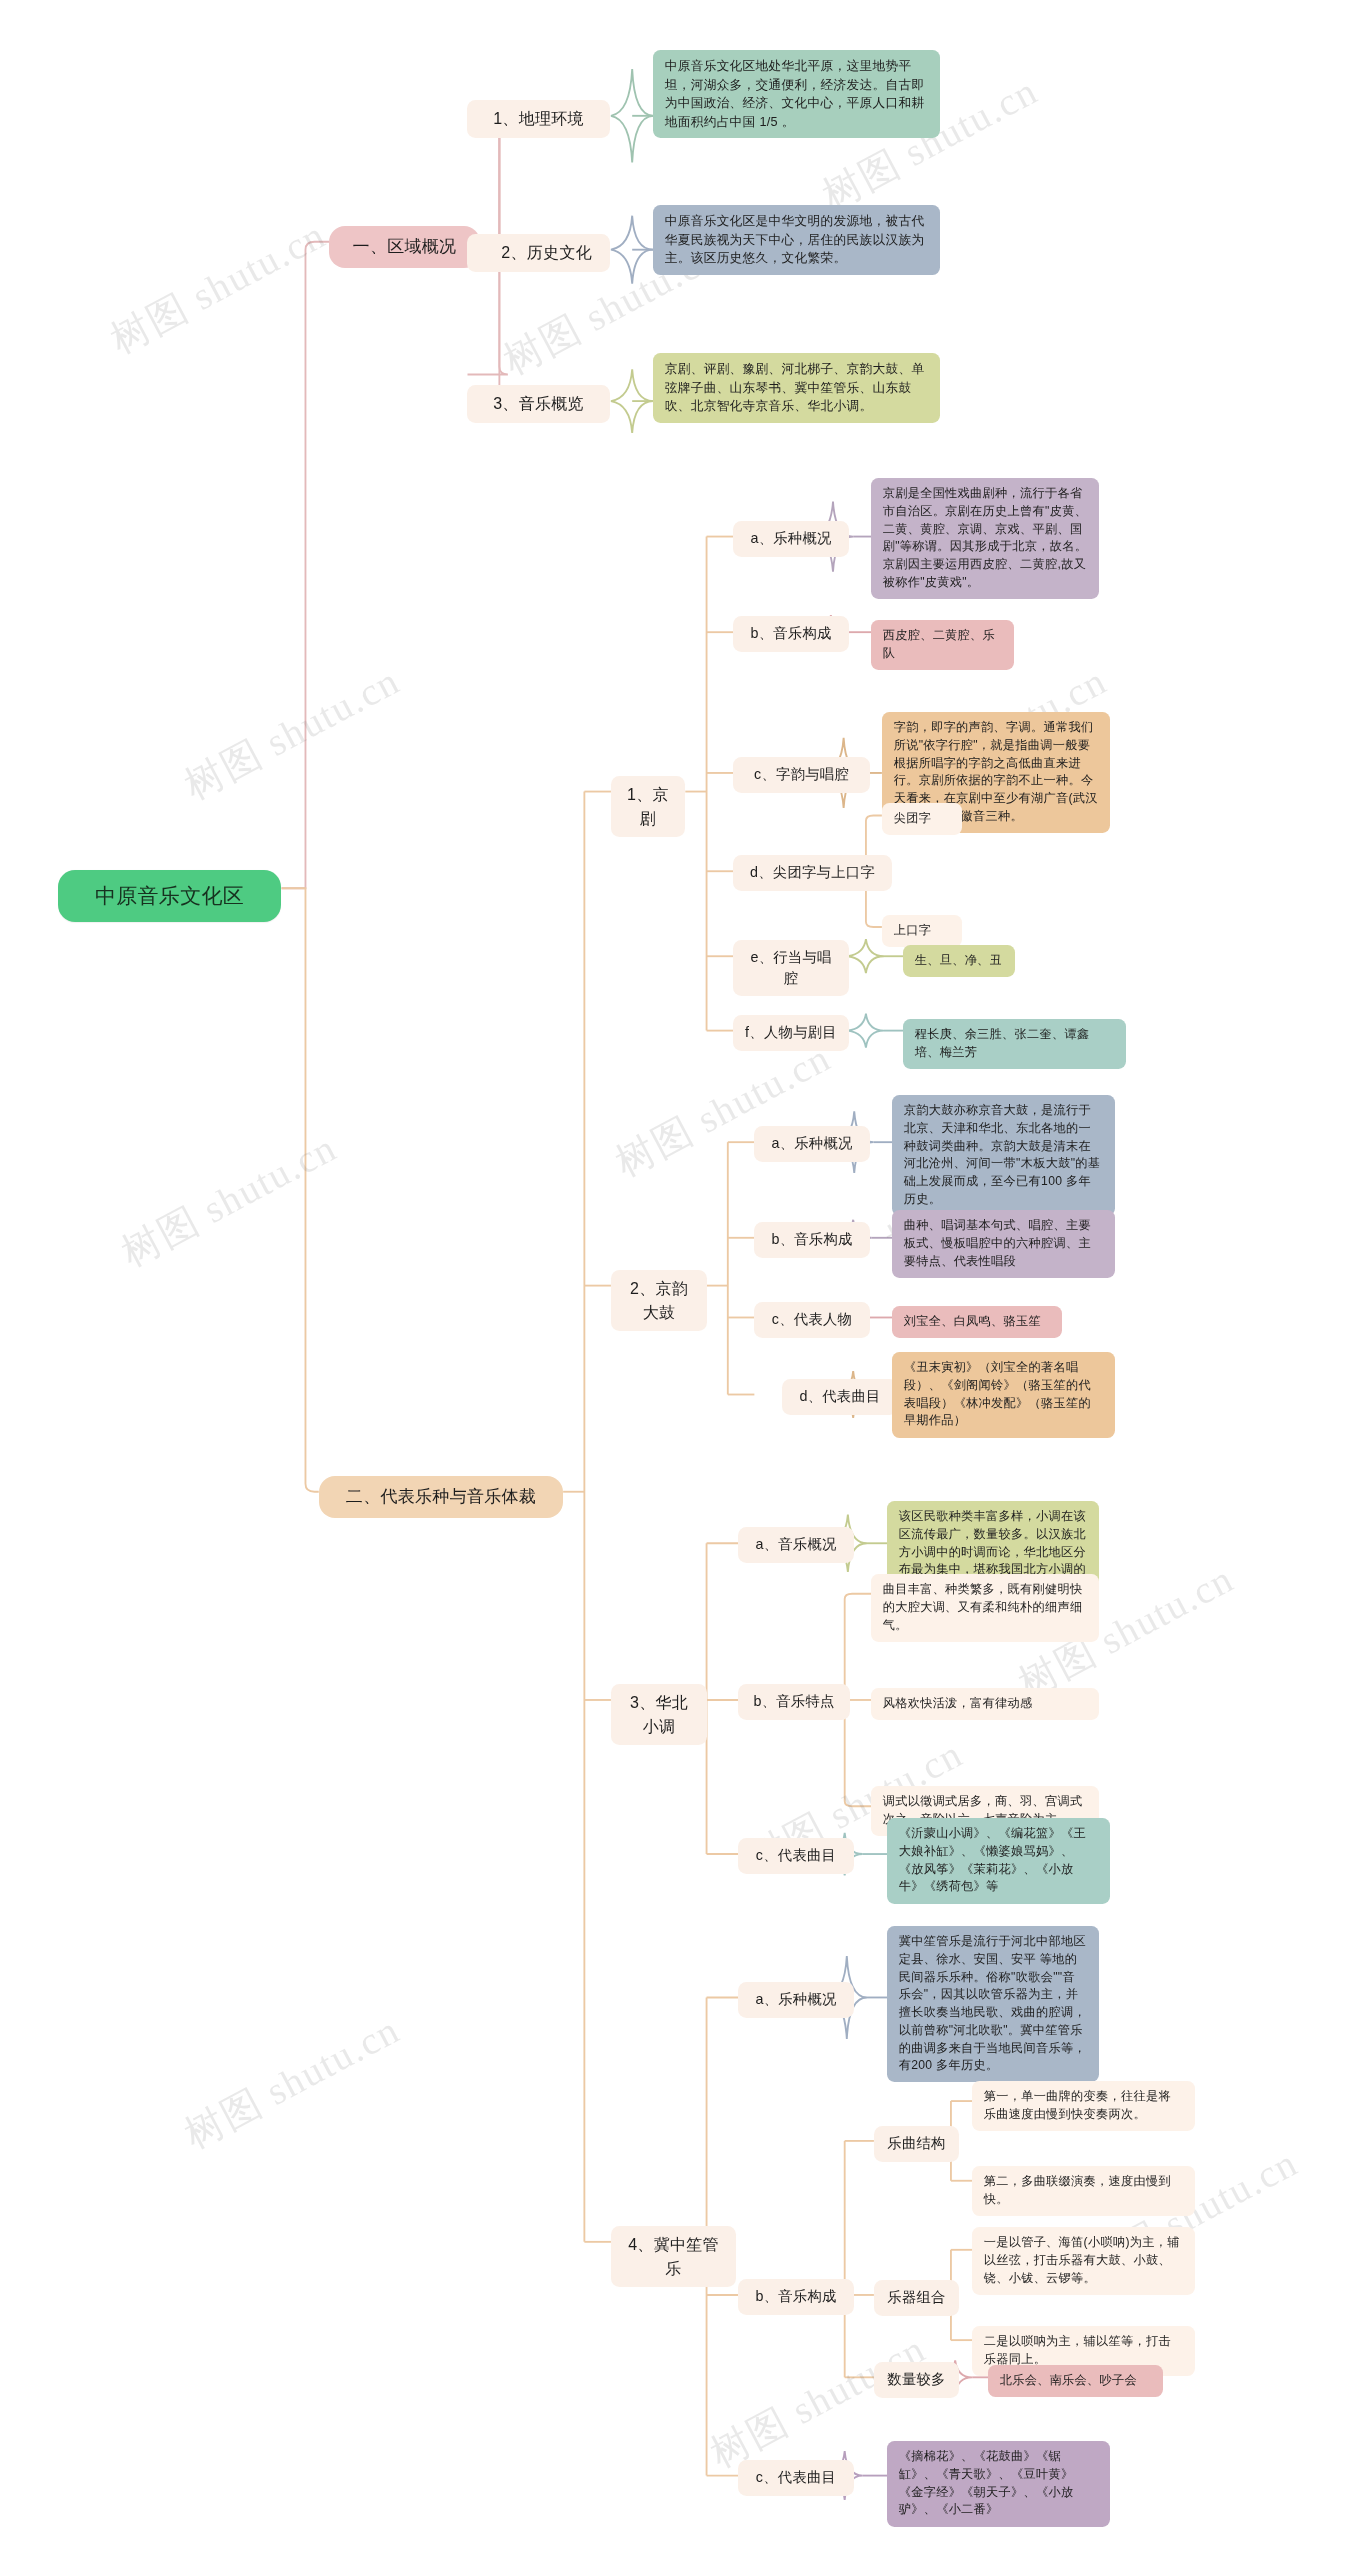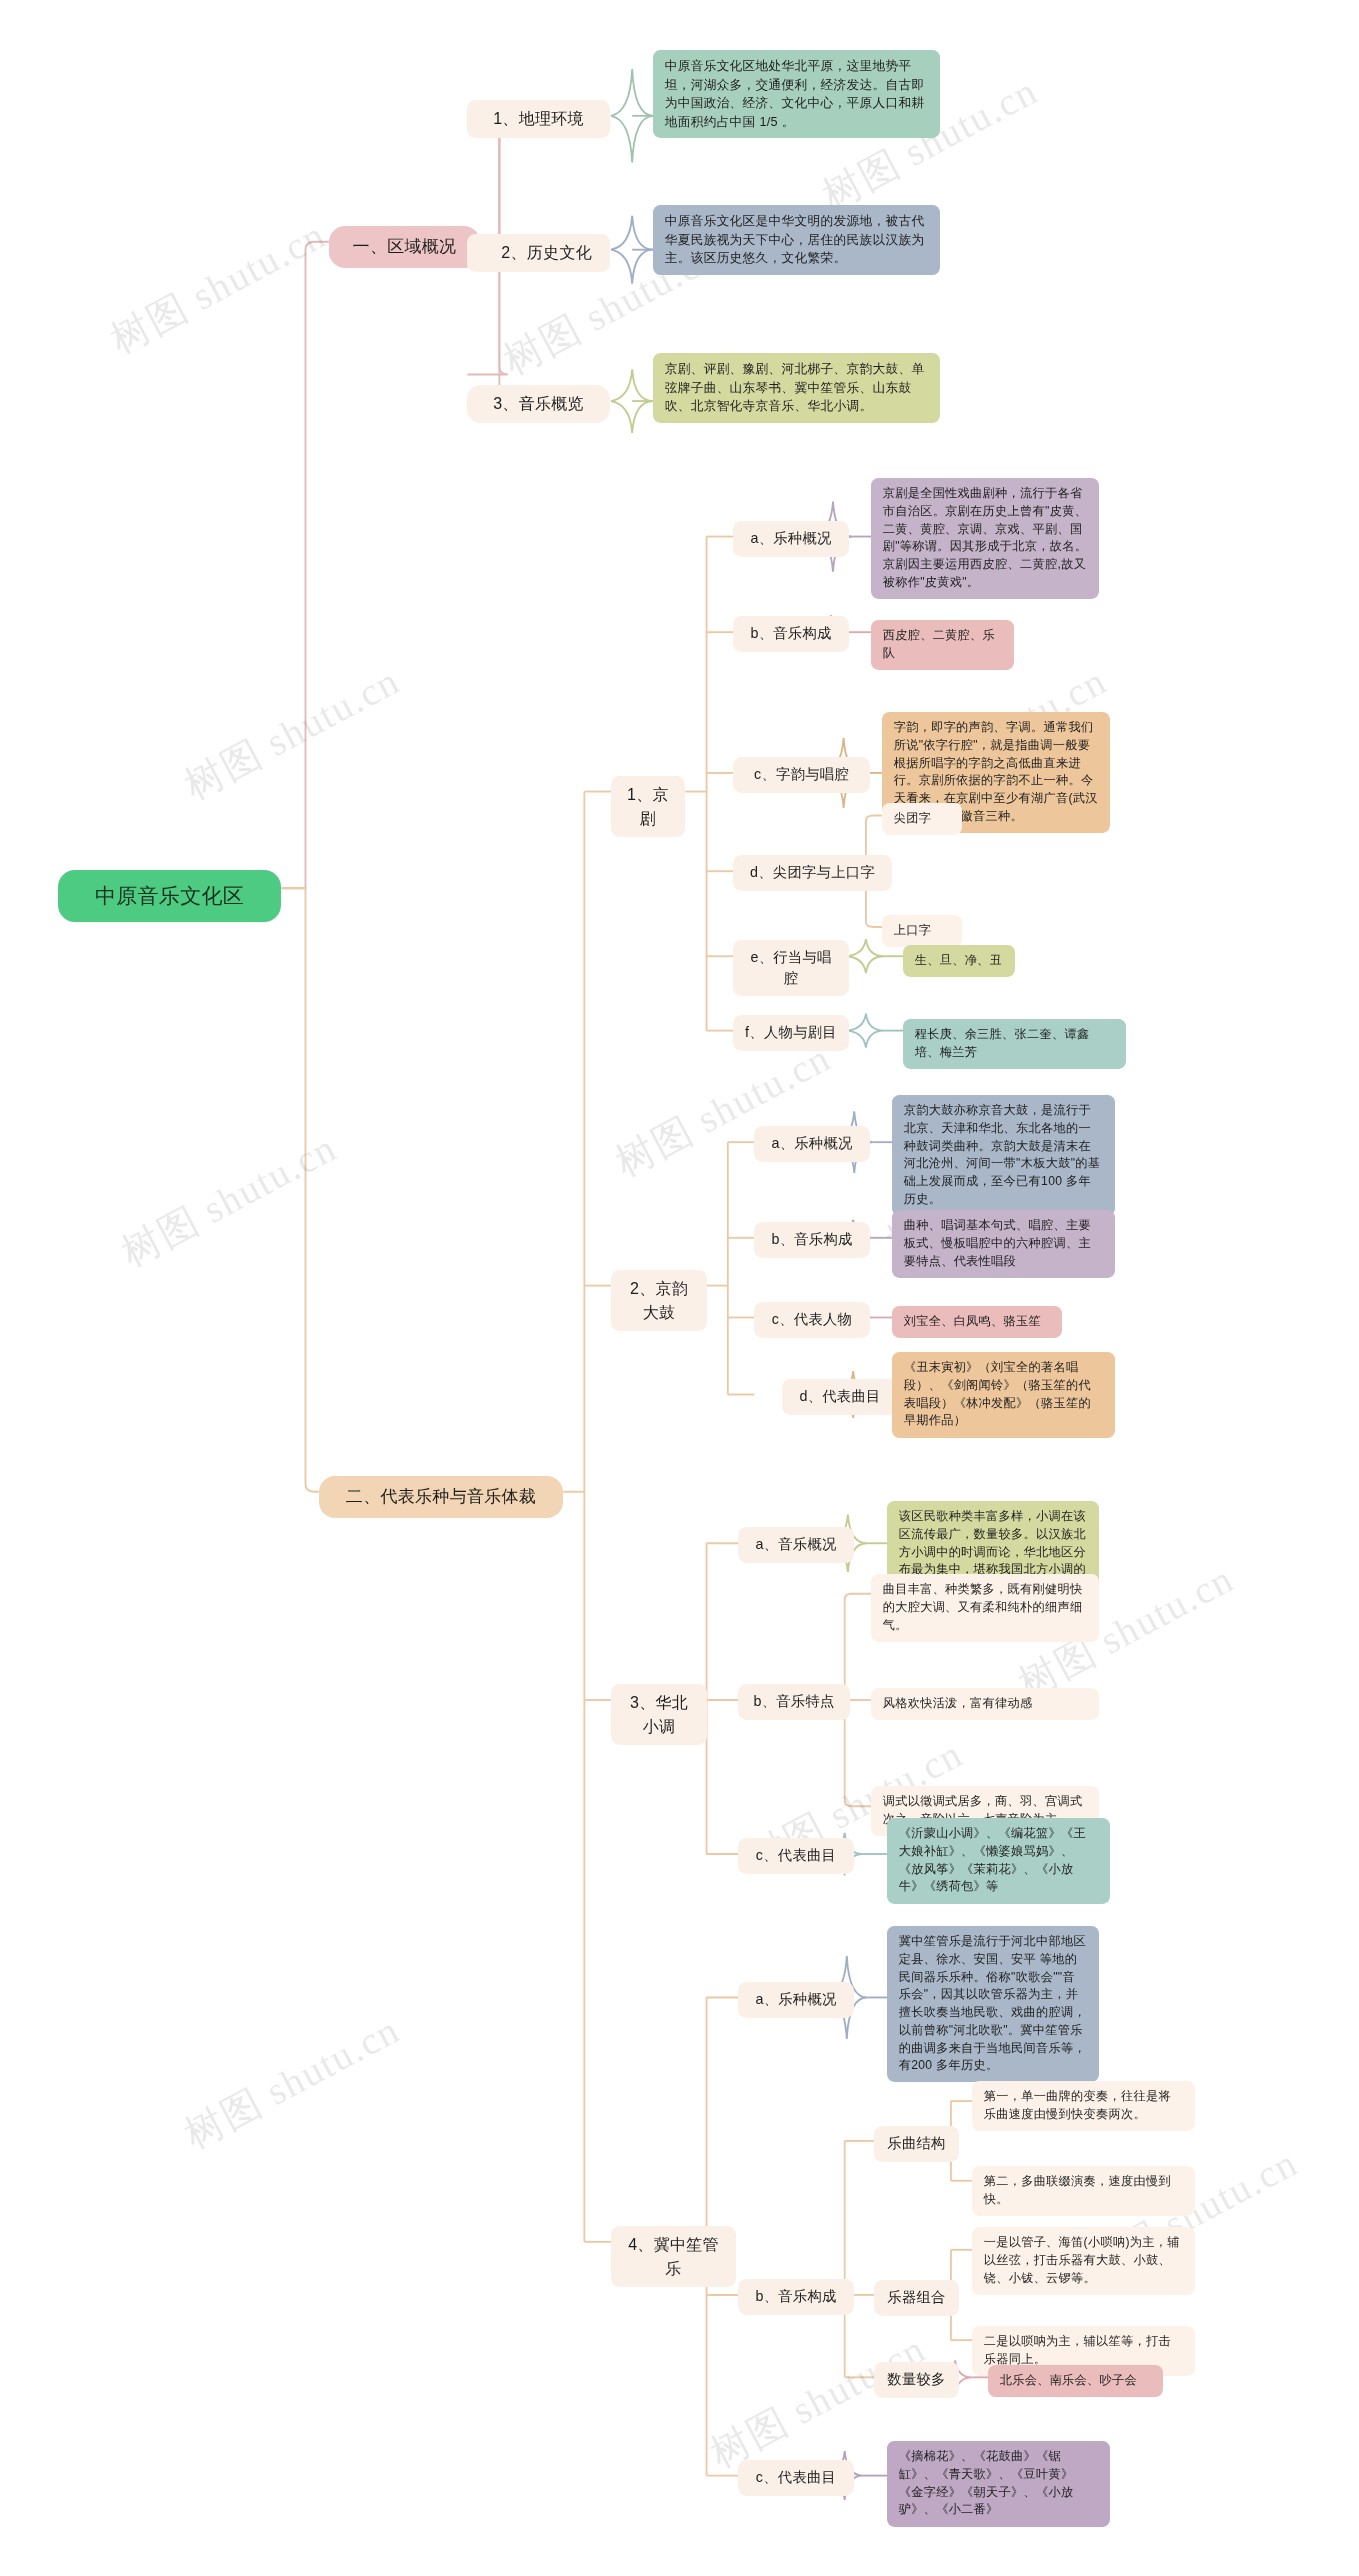--- a/index.html
+++ b/index.html
@@ -189,21 +189,21 @@
   <div class="node root" style="left:58px; top:870px; width:223px; text-align:center;">中原音乐文化区</div>
 
   <div class="node lvl1" style="left:329px; top:226px; width:151px; background:#eec5c6; text-align:center;">一、区域概况</div>
 
   <div class="node lvl2" style="left:467px; top:100px; width:143px; text-align:center;">1、地理环境</div>
   <div class="node lvl3" style="left:653px; top:50px; width:287px; background:#a7cfbd;">中原音乐文化区地处华北平原，这里地势平坦，河湖众多，交通便利，经济发达。自古即为中国政治、经济、文化中心，平原人口和耕地面积约占中国 1/5 。</div>
 
   <div class="node lvl2" style="left:467px; top:234px; width:143px; text-align:center;padding-left:28px;">2、历史文化</div>
   <div class="node lvl3" style="left:653px; top:205px; width:287px; background:#a9b7c8;">中原音乐文化区是中华文明的发源地，被古代华夏民族视为天下中心，居住的民族以汉族为主。该区历史悠久，文化繁荣。</div>
 
-  <div class="node lvl2" style="left:467px; top:385px; width:143px; text-align:center;border-radius:14px;">3、音乐概览</div>
+  <div class="node lvl2" style="left:467px; top:385px; width:143px; text-align:center;">3、音乐概览</div>
   <div class="node lvl3" style="left:653px; top:353px; width:287px; background:#d4da9f;">京剧、评剧、豫剧、河北梆子、京韵大鼓、单弦牌子曲、山东琴书、冀中笙管乐、山东鼓吹、北京智化寺京音乐、华北小调。</div>
 
   <div class="node lvl1" style="left:319px; top:1476px; width:244px; background:#f2d5b4; text-align:center;">二、代表乐种与音乐体裁</div>
 
   <div class="node lvl2" style="left:611px; top:776px; width:74px; text-align:center;">1、京剧</div>
 
   <div class="node lvl2" style="left:733px; top:521px; width:116px; text-align:center; font-size:14.3px;">a、乐种概况</div>
   <div class="node lvl4" style="left:871px; top:478px; width:228px; background:#c4b3c9;">京剧是全国性戏曲剧种，流行于各省市自治区。京剧在历史上曾有"皮黄、二黄、黄腔、京调、京戏、平剧、国剧"等称谓。因其形成于北京，故名。京剧因主要运用西皮腔、二黄腔,故又被称作"皮黄戏"。</div>
 
   <div class="node lvl2" style="left:733px; top:616px; width:116px; text-align:center; font-size:14.3px;">b、音乐构成</div>

